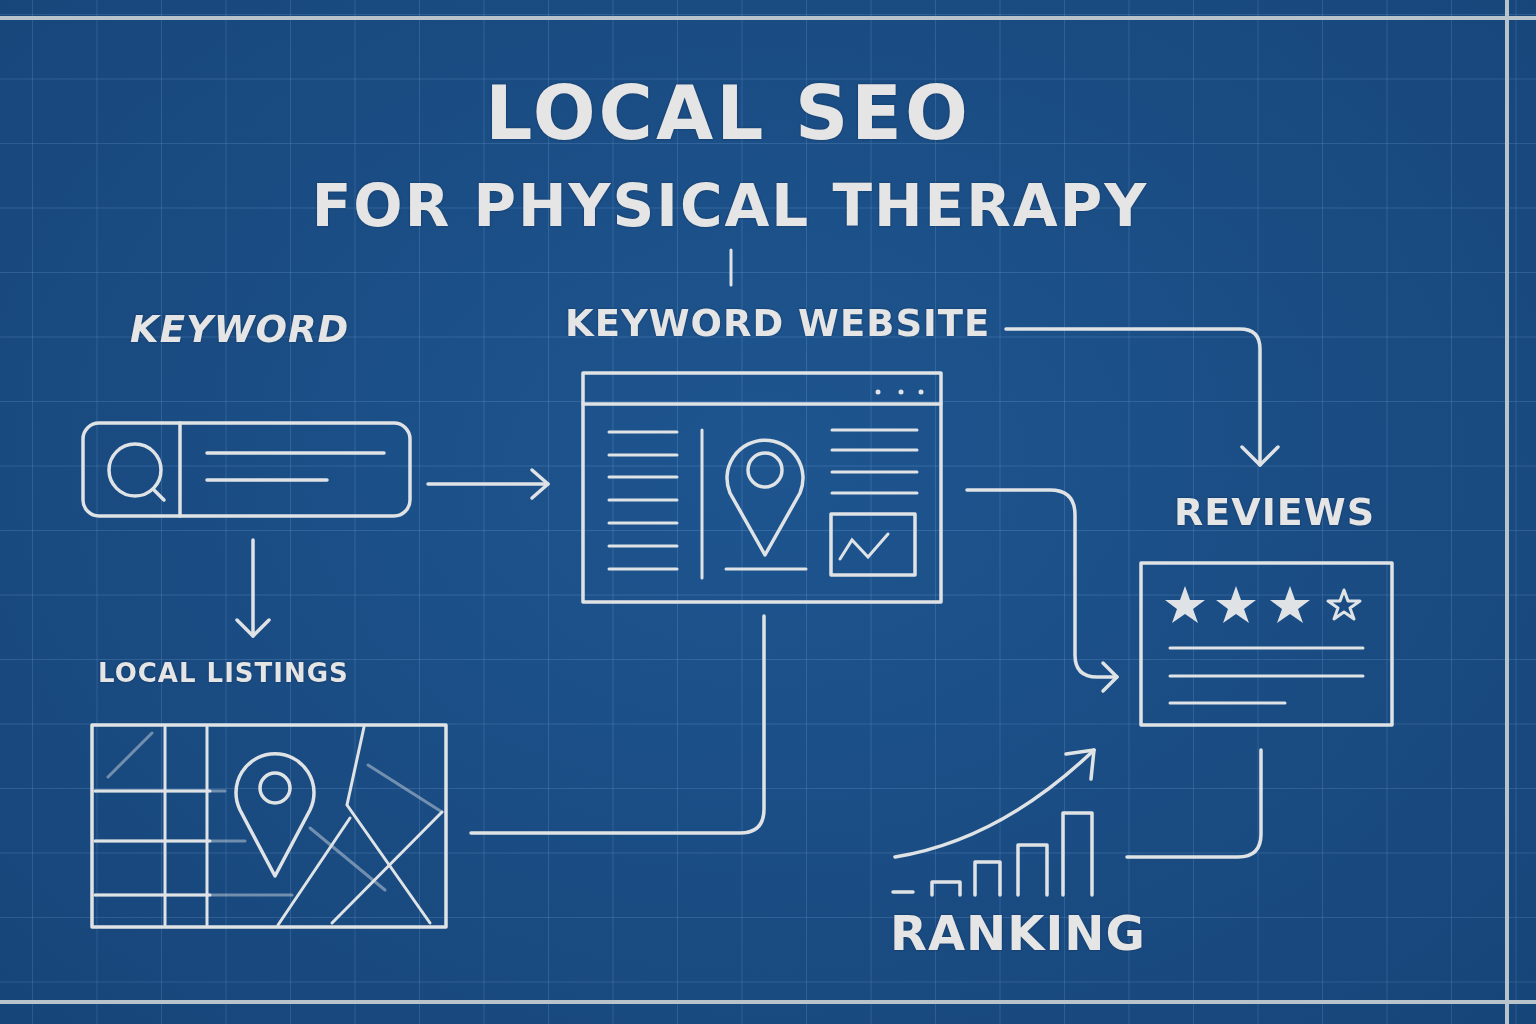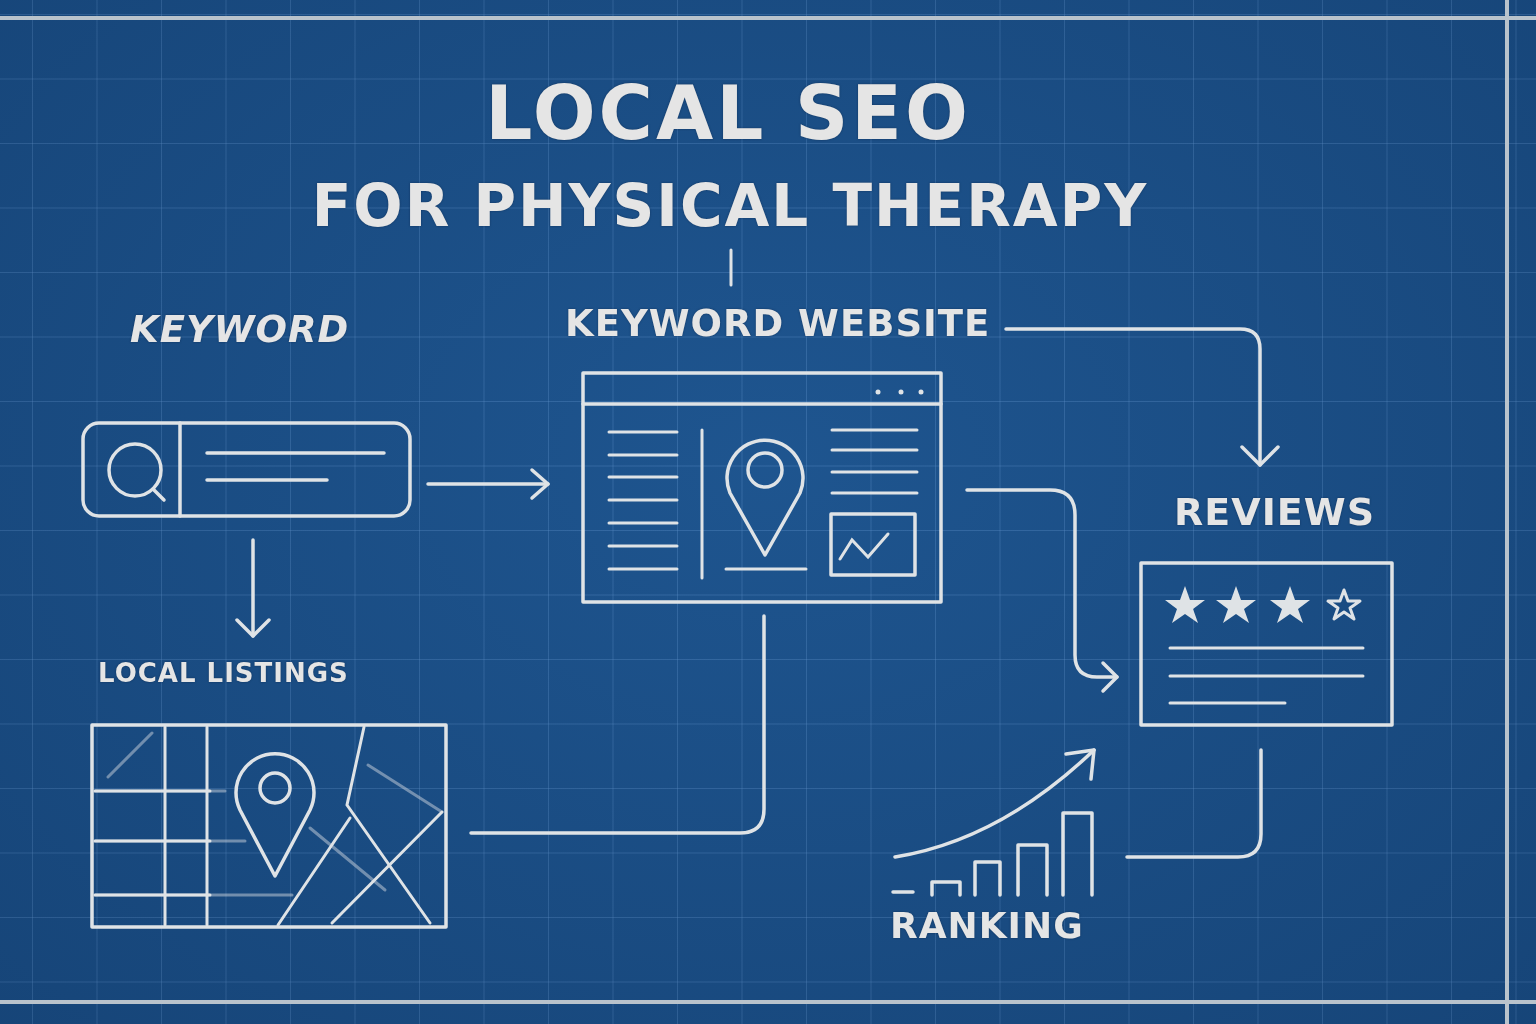--- a/index.html
+++ b/index.html
@@ -27,21 +27,21 @@
       position: absolute; color: #e5e5e5; font-weight: bold;
       letter-spacing: 1px; white-space: nowrap;
       text-shadow: 0 0 2px rgba(10,30,60,0.6);
     }
     .title-main { left: 0; width: 1456px; top: 70px; text-align: center; font-size: 74px; letter-spacing: 3px; }
     .title-sub { left: 0; width: 1436px; top: 172px; text-align: center; font-size: 58px; letter-spacing: 2px; margin-left: 12px; }
     .lbl-keyword { left: 130px; top: 302px; font-size: 37px; line-height: 56px; font-style: italic; }
     .lbl-optimize { left: 565px; top: 302px; font-size: 37px; }
     .lbl-reviews { left: 1162px; top: 490px; font-size: 38px; margin-left: 12px; }
     .lbl-local { left: 98px; top: 658px; font-size: 26px; }
-    .lbl-ranking { left: 890px; top: 905px; font-size: 36px; text-align: center; }
+    .lbl-ranking { left: 890px; top: 905px; font-size: 48px; text-align: center; }
     svg.diagram { position: absolute; left: 0; top: 0; }
     .stroke { fill: none; stroke: #dfe3e6; stroke-width: 3.5; stroke-linecap: round; stroke-linejoin: round; }
     .stroke-thin { fill: none; stroke: #dfe3e6; stroke-width: 3; stroke-linecap: round; }
     .faint { fill: none; stroke: rgba(223,227,230,0.45); stroke-width: 3; stroke-linecap: round; }
     .frame { fill: none; stroke: #b9c3cc; stroke-width: 4; }
     .star-fill { fill: #dfe3e6; }
   </style>
 </head>
 <body>
 

